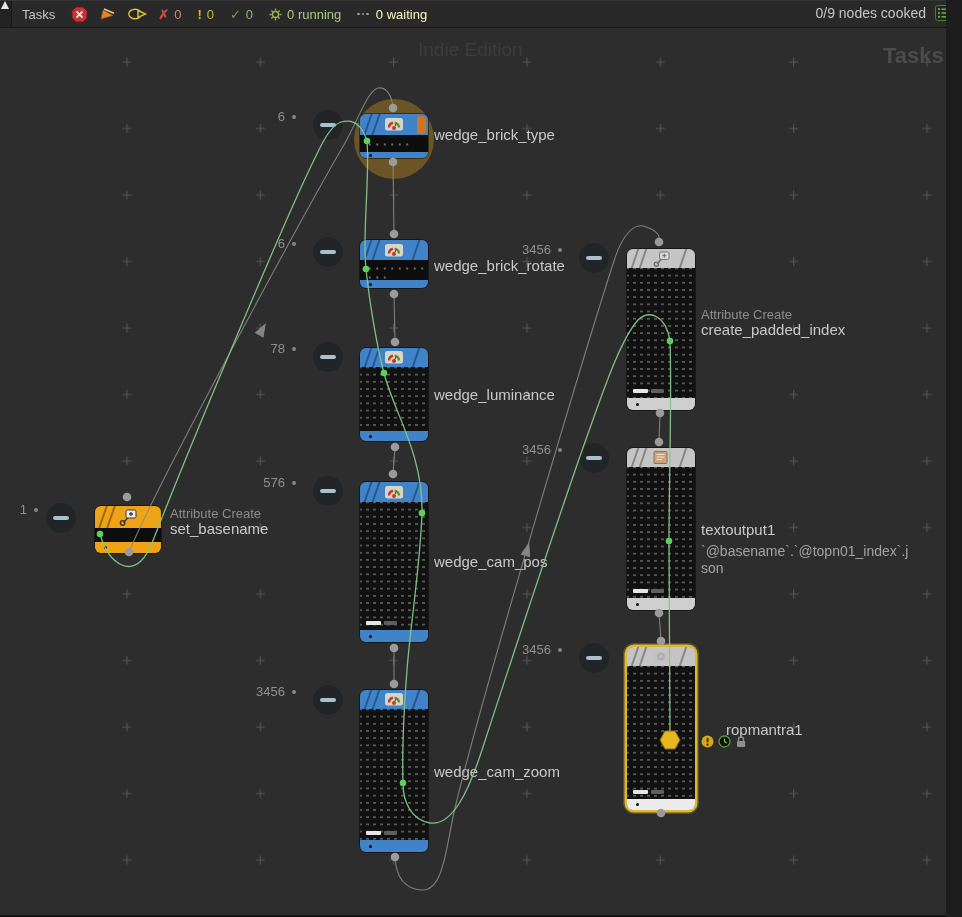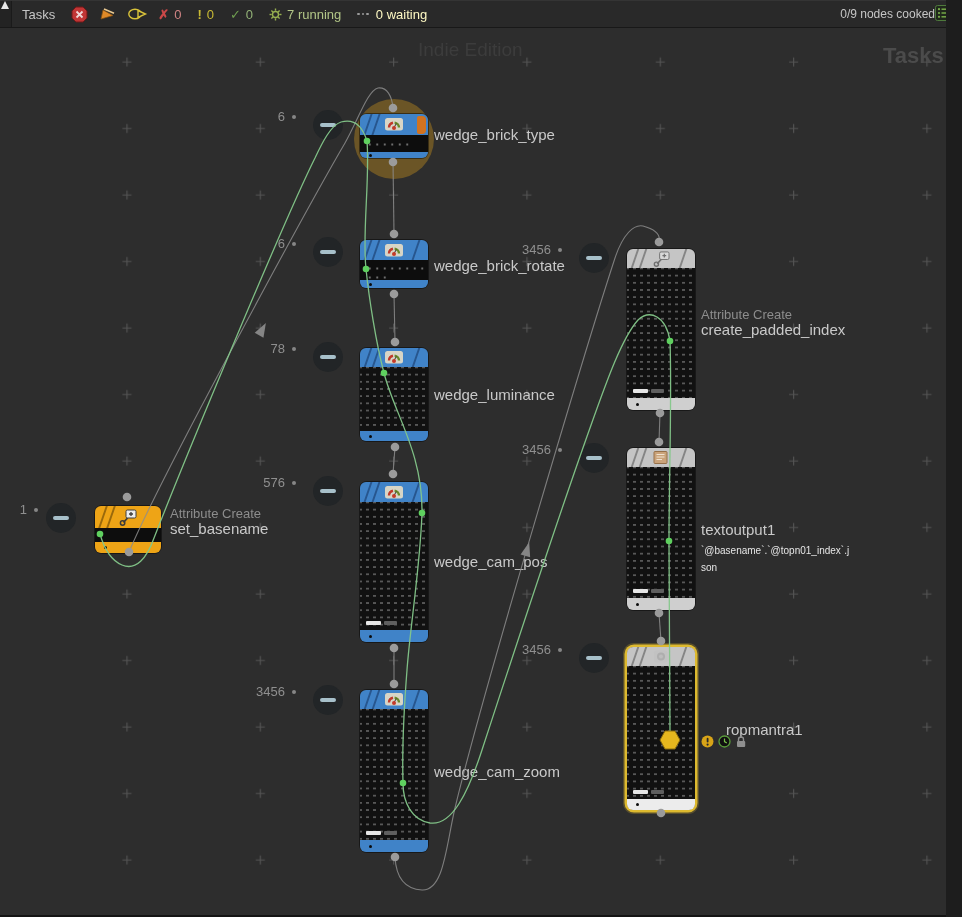--- a/index.html
+++ b/index.html
@@ -14,22 +14,22 @@
            border-right:4px solid transparent;border-bottom:8px solid #e8e8e8}
   .tb-title{color:#c6c6c6;font-size:13px;margin:0 16px 0 10px}
   .tb-ico{flex:none;margin-right:10px;display:flex;align-items:center}
   .cnt{display:flex;align-items:center;gap:5px;font-size:13px;margin-right:16px;white-space:nowrap}
   .c-fail .g{color:#cc4848;font-weight:bold}.c-fail .n{color:#d08484}
   .c-warn .g{color:#c9ba34;font-weight:bold}.c-warn .n{color:#c9ba34}
   .c-ok .g{color:#6f9e50}.c-ok .n{color:#93b277}
   .c-run{color:#b2c687}.c-wait{color:#fef9c3}
   .wdots{display:flex;gap:2px;align-items:center;margin-right:2px}
   .wdots i{width:2.5px;height:2.5px;border-radius:50%;background:#9a9a9a}
-  .tb-right{margin-left:auto;display:flex;align-items:center;padding-right:7px;
-            color:#c6c6c6;font-size:12px}
+  .tb-right{margin-left:auto;display:flex;align-items:flex-start;gap:9px;padding-right:7px;
+            color:#c6c6c6;font-size:14px}
   
   .pane{position:absolute;left:0;top:28px;width:962px;height:889px;background:#2d2d2d}
   .grid-svg{position:absolute;left:0;top:0;z-index:1}
   .edge-r{position:absolute;right:0;top:0;bottom:0;width:2px;background:#4b4b4b;z-index:15}
   .edge-b{position:absolute;left:0;bottom:0;width:100%;height:2px;background:#141414;z-index:15}
   .wm-edition{position:absolute;left:418px;top:11px;font-size:19px;color:#3c3c3c;z-index:1}
   .wm-pane{position:absolute;left:883px;top:15px;font-size:22px;font-weight:bold;color:#4b4b4b;z-index:1}
   .halo{position:absolute;left:354px;top:71px;width:80px;height:80px;border-radius:50%;background:#6b5526;z-index:2}
   
   .badge{position:absolute;display:flex;align-items:center;justify-content:flex-end;gap:7px;
@@ -58,21 +58,21 @@
   .ftr{position:relative;border-radius:0 0 6px 6px}
   .blue .ftr{background:#4083c8}.orange .ftr{background:#eea416}.gray .ftr{background:#cfcfcf}
   .ftr::after{content:"";position:absolute;left:9px;top:40%;width:3px;height:3px;border-radius:50%;background:#0b0b0b}
   .pw{position:absolute;left:6px;bottom:5px;width:15px;height:4px;background:#e6e6e6;border-radius:1px}
   .pg{position:absolute;left:24px;bottom:5px;width:13px;height:4px;background:#5f5f5f;border-radius:1px}
   .selected{box-shadow:0 0 0 2.5px #ddb92f,0 0 0 4px rgba(221,185,47,.25)}
   .selected .ftr{background:#ececec}
   
   .nlabel{position:absolute;z-index:5;font-size:15px;color:#c9c9c9;white-space:nowrap}
   .tlabel{position:absolute;z-index:5;font-size:13px;color:#8d8d8d;white-space:nowrap}
-  .olabel{position:absolute;z-index:5;font-size:10px;color:#e5e5e5;line-height:16.5px;white-space:nowrap}
+  .olabel{position:absolute;z-index:5;font-size:14px;color:#a3a3a3;line-height:16.5px;white-space:nowrap}
   .olabel span{display:block}
   .status-row{position:absolute;z-index:5;display:flex;gap:4px;align-items:center}
   .wires{position:absolute;left:0;top:0;z-index:6;pointer-events:none}
 </style>
 </head>
 <body>
 
 <div class="app">
 
   <div class="toolbar">
@@ -117,21 +117,21 @@
           <line x1="6.5" y1="0.5" x2="6.5" y2="2.7"></line>
             <line x1="6.5" y1="10.3" x2="6.5" y2="12.5"></line>
           <line x1="0.5" y1="6.5" x2="2.7" y2="6.5"></line>
             <line x1="10.3" y1="6.5" x2="12.5" y2="6.5"></line>
           <line x1="2.4" y1="2.4" x2="3.9" y2="3.9"></line>
             <line x1="9.1" y1="9.1" x2="10.6" y2="10.6"></line>
           <line x1="10.6" y1="2.4" x2="9.1" y2="3.9"></line>
             <line x1="2.4" y1="10.6" x2="3.9" y2="9.1"></line>
         </g>
       </svg>
-      <span>7 running</span>
+      <span>0 running</span>
     </div>
     <div class="cnt c-wait">
       <span class="wdots">
           <i></i>
           <i></i>
           <i></i>
         </span>
       <span>0 waiting</span>
     </div>
 

